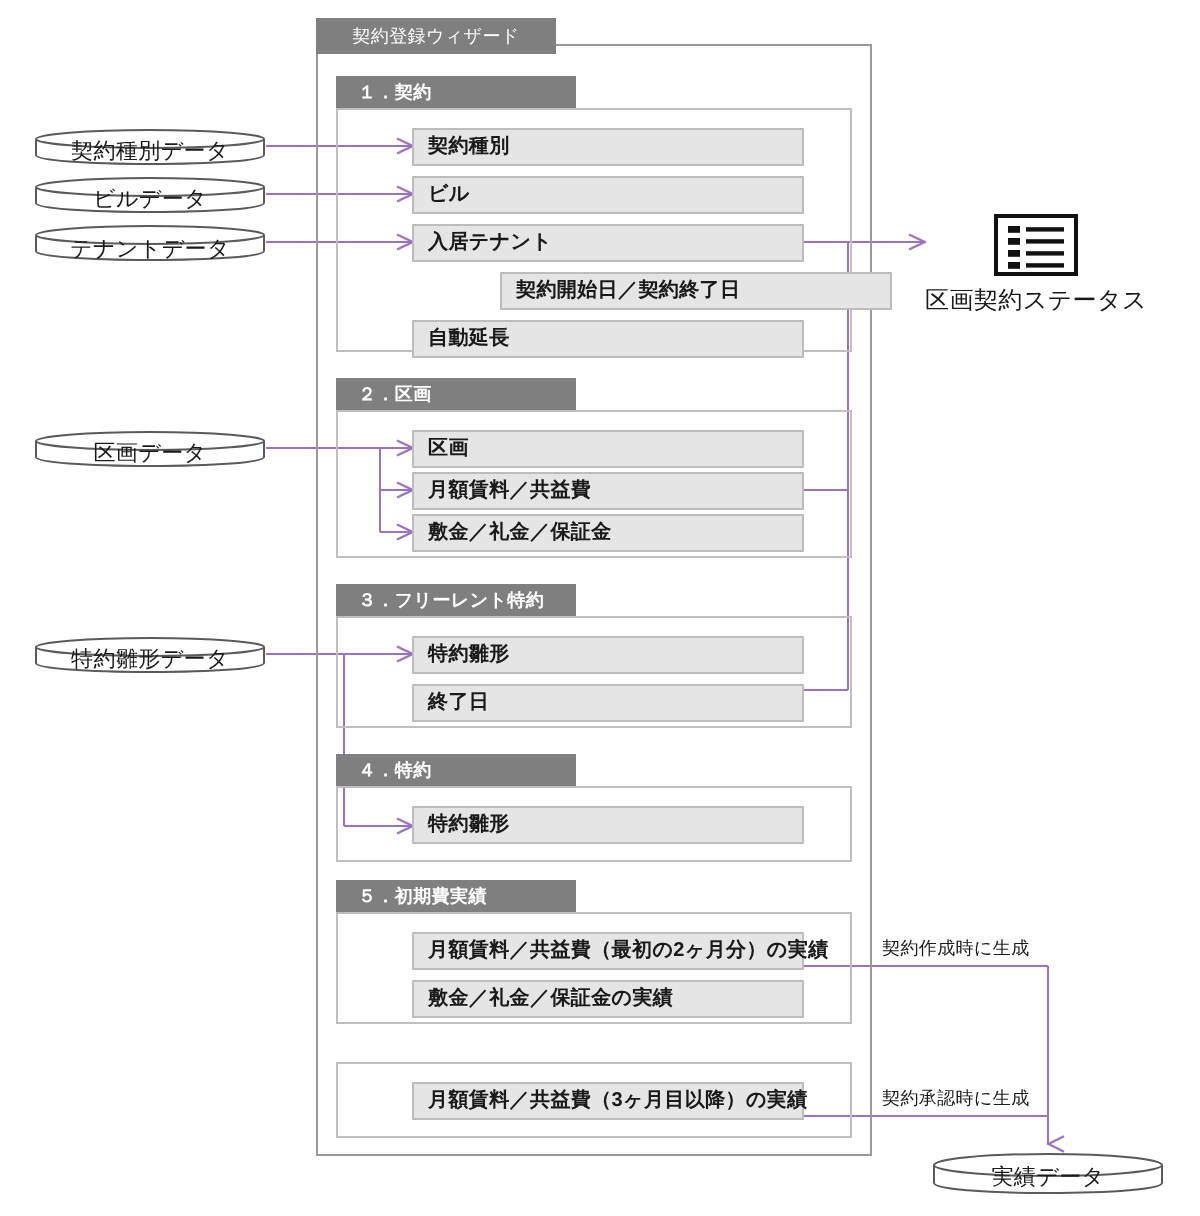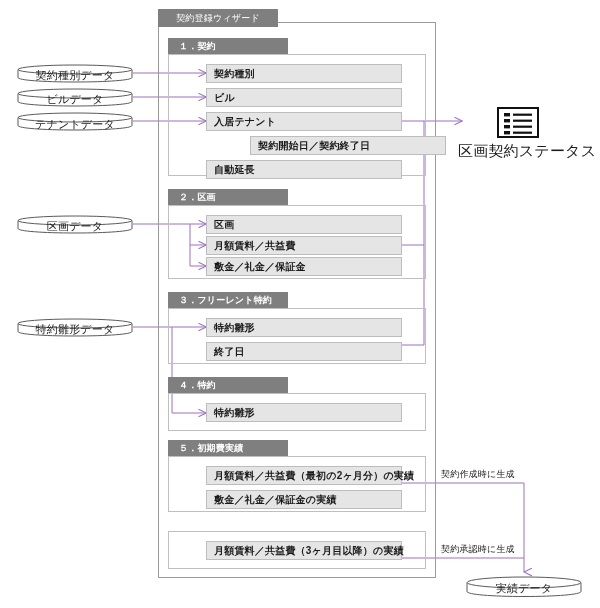--- a/index.html
+++ b/index.html
@@ -48,21 +48,21 @@
     position:absolute;left:0;right:0;top:0;bottom:0;
     display:flex;align-items:center;justify-content:center;
     font-size:11px;color:#1a1a1a;letter-spacing:.2px;white-space:nowrap;
     padding-top:3px;box-sizing:border-box;
   }
 
   
   .status-icon{position:absolute;left:497px;top:107px;width:42px;height:31px;}
   .status-caption{
     position:absolute;left:458px;top:142px;width:120px;text-align:center;
-    font-size:15px;color:#1a1a1a;letter-spacing:.2px;white-space:nowrap;
+    font-size:12px;color:#1a1a1a;letter-spacing:.2px;white-space:nowrap;
   }
 
   
   .annot{
     position:absolute;font-size:9px;color:#1a1a1a;
     letter-spacing:.2px;white-space:nowrap;
   }
 </style>
 </head>
 <body>

